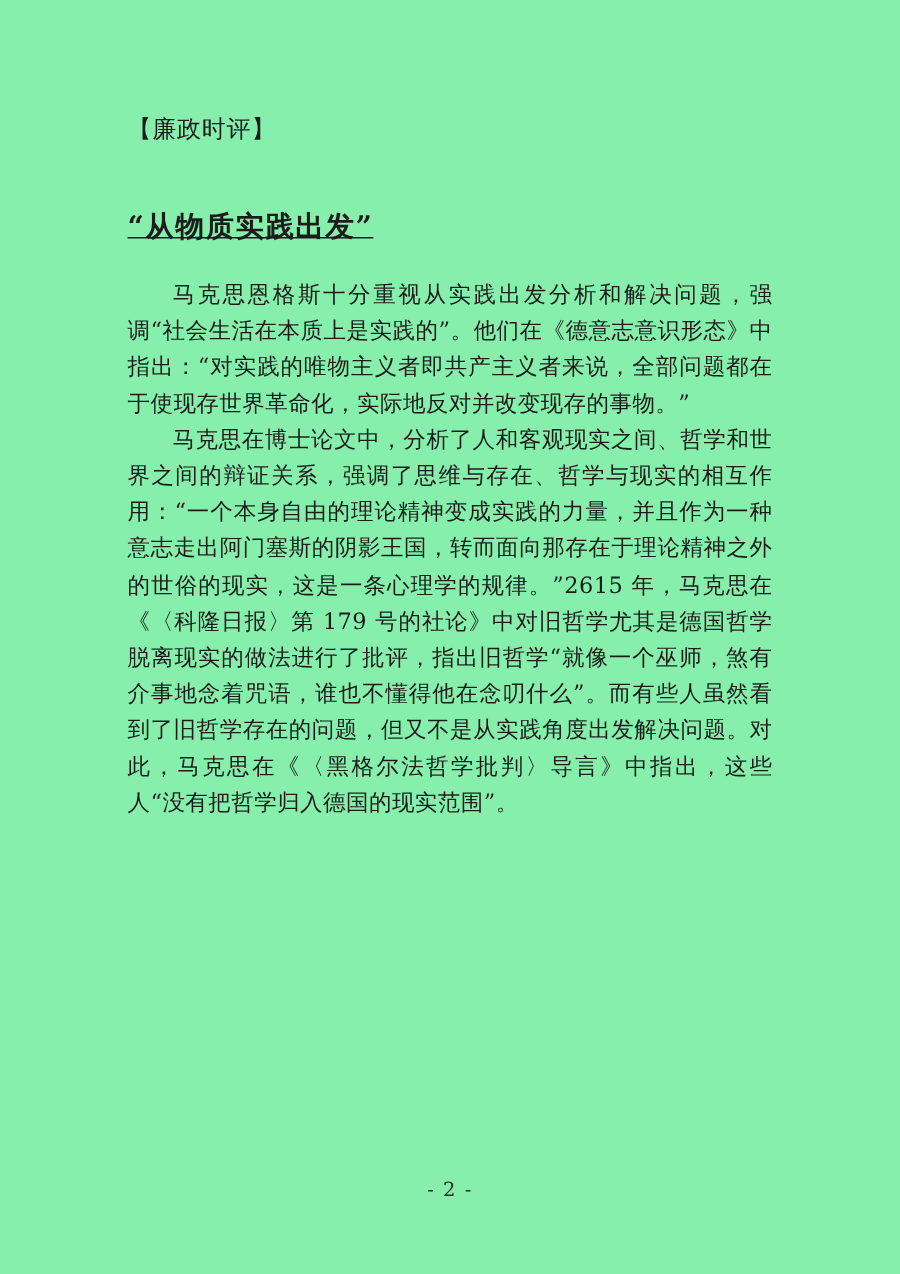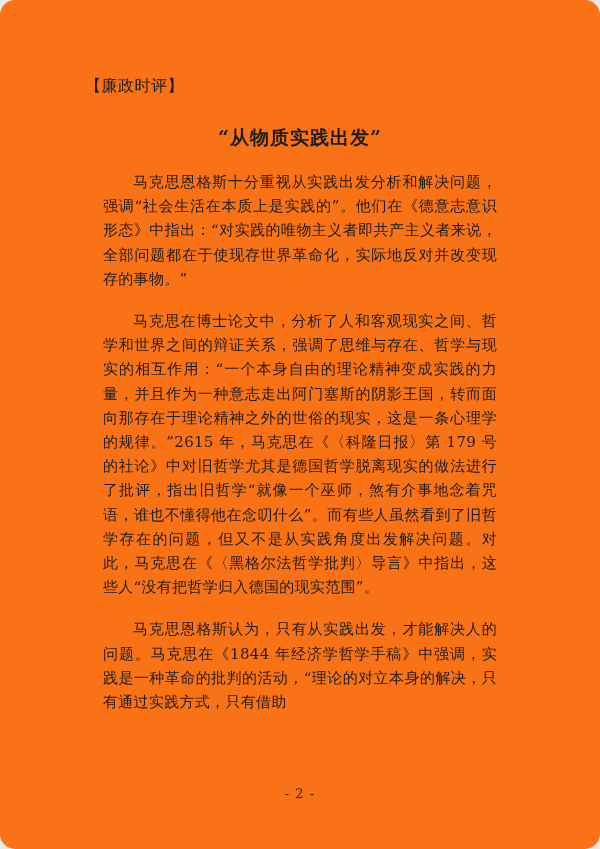--- a/index.html
+++ b/index.html
@@ -5,47 +5,46 @@
   html, body {
     margin: 0;
     padding: 0;
     background: #e9e9e9;
   }
   .page {
     position: relative;
     width: 600px;
     height: 849px;
     margin: 0 auto;
-    background: #f97316;
+    background: #86efac;
     box-sizing: border-box;
     padding: 76px 85px 0 85px;
     font-family: "DejaVu Serif", "Liberation Serif", serif;
     color: #1c1c1c;
     overflow: hidden;
-    border-radius: 15px;
   }
   .category-label {
     font-size: 16px;
     line-height: 19px;
     letter-spacing: 0.5px;
     white-space: nowrap;
   }
   .doc-title {
-    margin-top: 31px;
-    text-align: center;
+    margin-top: 45px;
     font-size: 19px;
     font-weight: bold;
     line-height: 23px;
     letter-spacing: 1px;
+    text-decoration: underline;
   }
   .doc-body {
     margin-top: 21px;
   }
   .doc-body p {
-    margin: 18px;
+    margin: 0;
     font-size: 15px;
     line-height: 24.2px;
     text-indent: 2em;
     text-align: justify;
     text-justify: inter-character;
     letter-spacing: 0.3px;
     word-break: break-all;
   }
   .page-footer {
     position: absolute;
@@ -63,17 +62,16 @@
 <body>
 
 <div class="page">
   <div class="category-label">【廉政时评】</div>
 
   <h1 class="doc-title">“从物质实践出发”</h1>
 
   <div class="doc-body">
     <p>马克思恩格斯十分重视从实践出发分析和解决问题，强调“社会生活在本质上是实践的”。他们在《德意志意识形态》中指出：“对实践的唯物主义者即共产主义者来说，全部问题都在于使现存世界革命化，实际地反对并改变现存的事物。”</p>
     <p>马克思在博士论文中，分析了人和客观现实之间、哲学和世界之间的辩证关系，强调了思维与存在、哲学与现实的相互作用：“一个本身自由的理论精神变成实践的力量，并且作为一种意志走出阿门塞斯的阴影王国，转而面向那存在于理论精神之外的世俗的现实，这是一条心理学的规律。”2615 年，马克思在《〈科隆日报〉第 179 号的社论》中对旧哲学尤其是德国哲学脱离现实的做法进行了批评，指出旧哲学“就像一个巫师，煞有介事地念着咒语，谁也不懂得他在念叨什么”。而有些人虽然看到了旧哲学存在的问题，但又不是从实践角度出发解决问题。对此，马克思在《〈黑格尔法哲学批判〉导言》中指出，这些人“没有把哲学归入德国的现实范围”。</p>
-    <p>马克思恩格斯认为，只有从实践出发，才能解决人的问题。马克思在《1844 年经济学哲学手稿》中强调，实践是一种革命的批判的活动，“理论的对立本身的解决，只有通过实践方式，只有借助</p>
   </div>
 
   <div class="page-footer">- 2 -</div>
 </div>
 
 </body></html>

